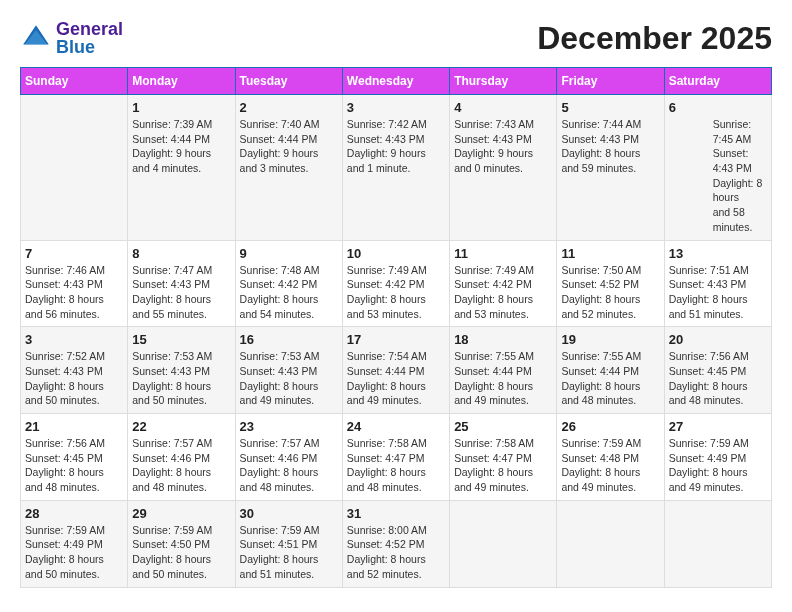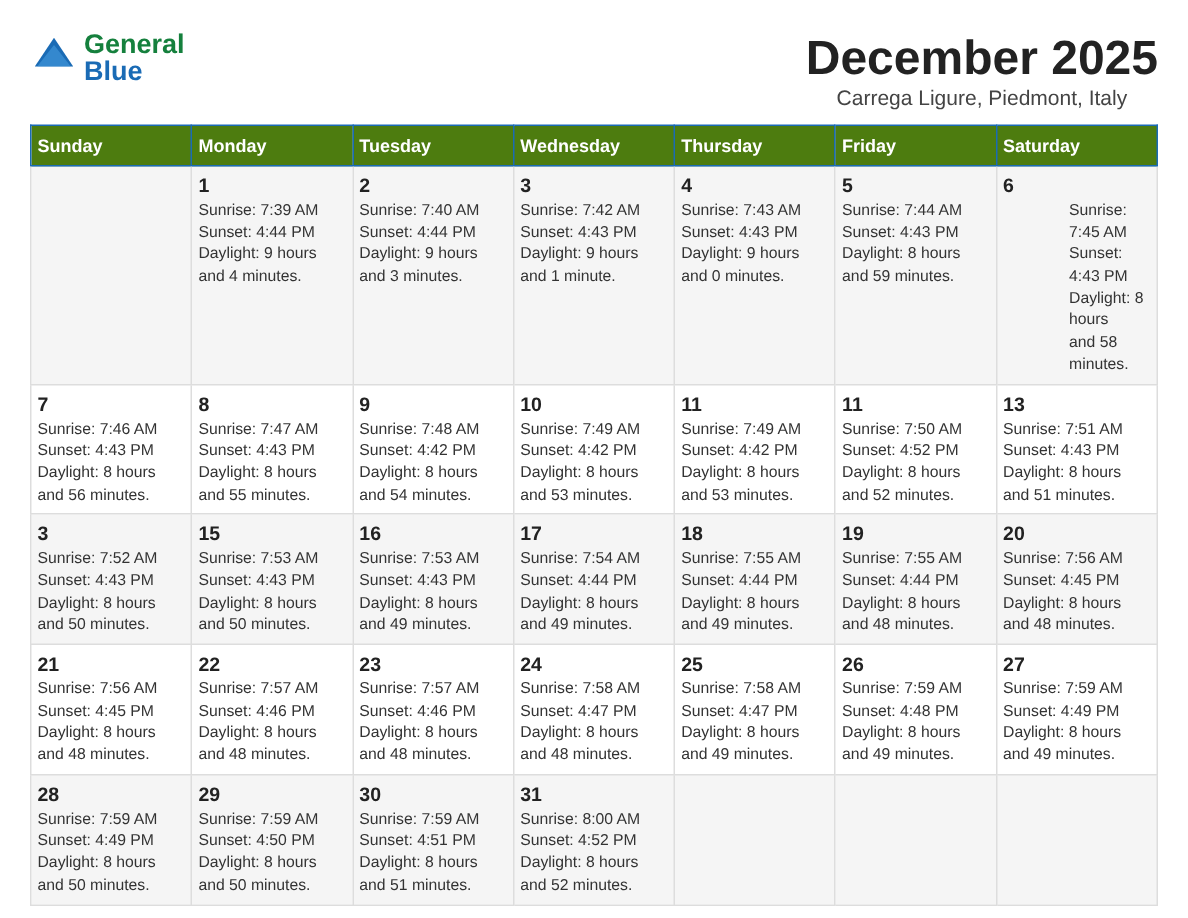--- a/index.html
+++ b/index.html
@@ -21,21 +21,21 @@
       align-items: center;
       gap: 4px;
     }
     .logo-text {
       display: flex;
       flex-direction: column;
       font-size: 18px;
       font-weight: bold;
       line-height: 1;
     }
-    .logo-text span:first-child { color: #15803d; }
+    .logo-text span:first-child { color: #4c1d95; }
     .logo-text span:last-child { color: #1a6bb5; }
     .logo-icon {
       width: 32px;
       height: 32px;
     }
     .title-block {
       text-align: center;
     }
     .month-title {
       font-size: 32px;
@@ -45,21 +45,21 @@
     .location {
       font-size: 14px;
       color: #444;
     }
     table {
       width: 100%;
       border-collapse: collapse;
       font-size: 11px;
     }
     thead tr {
-      background-color: #4d7c0f;
+      background-color: #d946ef;
       color: #fff;
     }
     thead th {
       padding: 6px 4px;
       text-align: left;
       font-weight: bold;
       font-size: 12px;
       border: 1px solid #1a6bb5;
     }
     tbody tr {
@@ -100,21 +100,20 @@
       <polygon points="20,4 36,28 4,28" fill="#1a6bb5"></polygon>
       <polygon points="20,10 34,28 6,28" fill="#4da6e8" opacity="0.5"></polygon>
     </svg>
     <div class="logo-text">
       <span>General</span>
       <span>Blue</span>
     </div>
   </div>
   <div class="title-block">
     <div class="month-title">December 2025</div>
-    <div class="location">Carrega Ligure, Piedmont, Italy</div>
   </div>
 </div>
 
 <table>
   <thead>
     <tr>
     <th>Sunday</th>
         <th>Monday</th>
         <th>Tuesday</th>
         <th>Wednesday</th>

